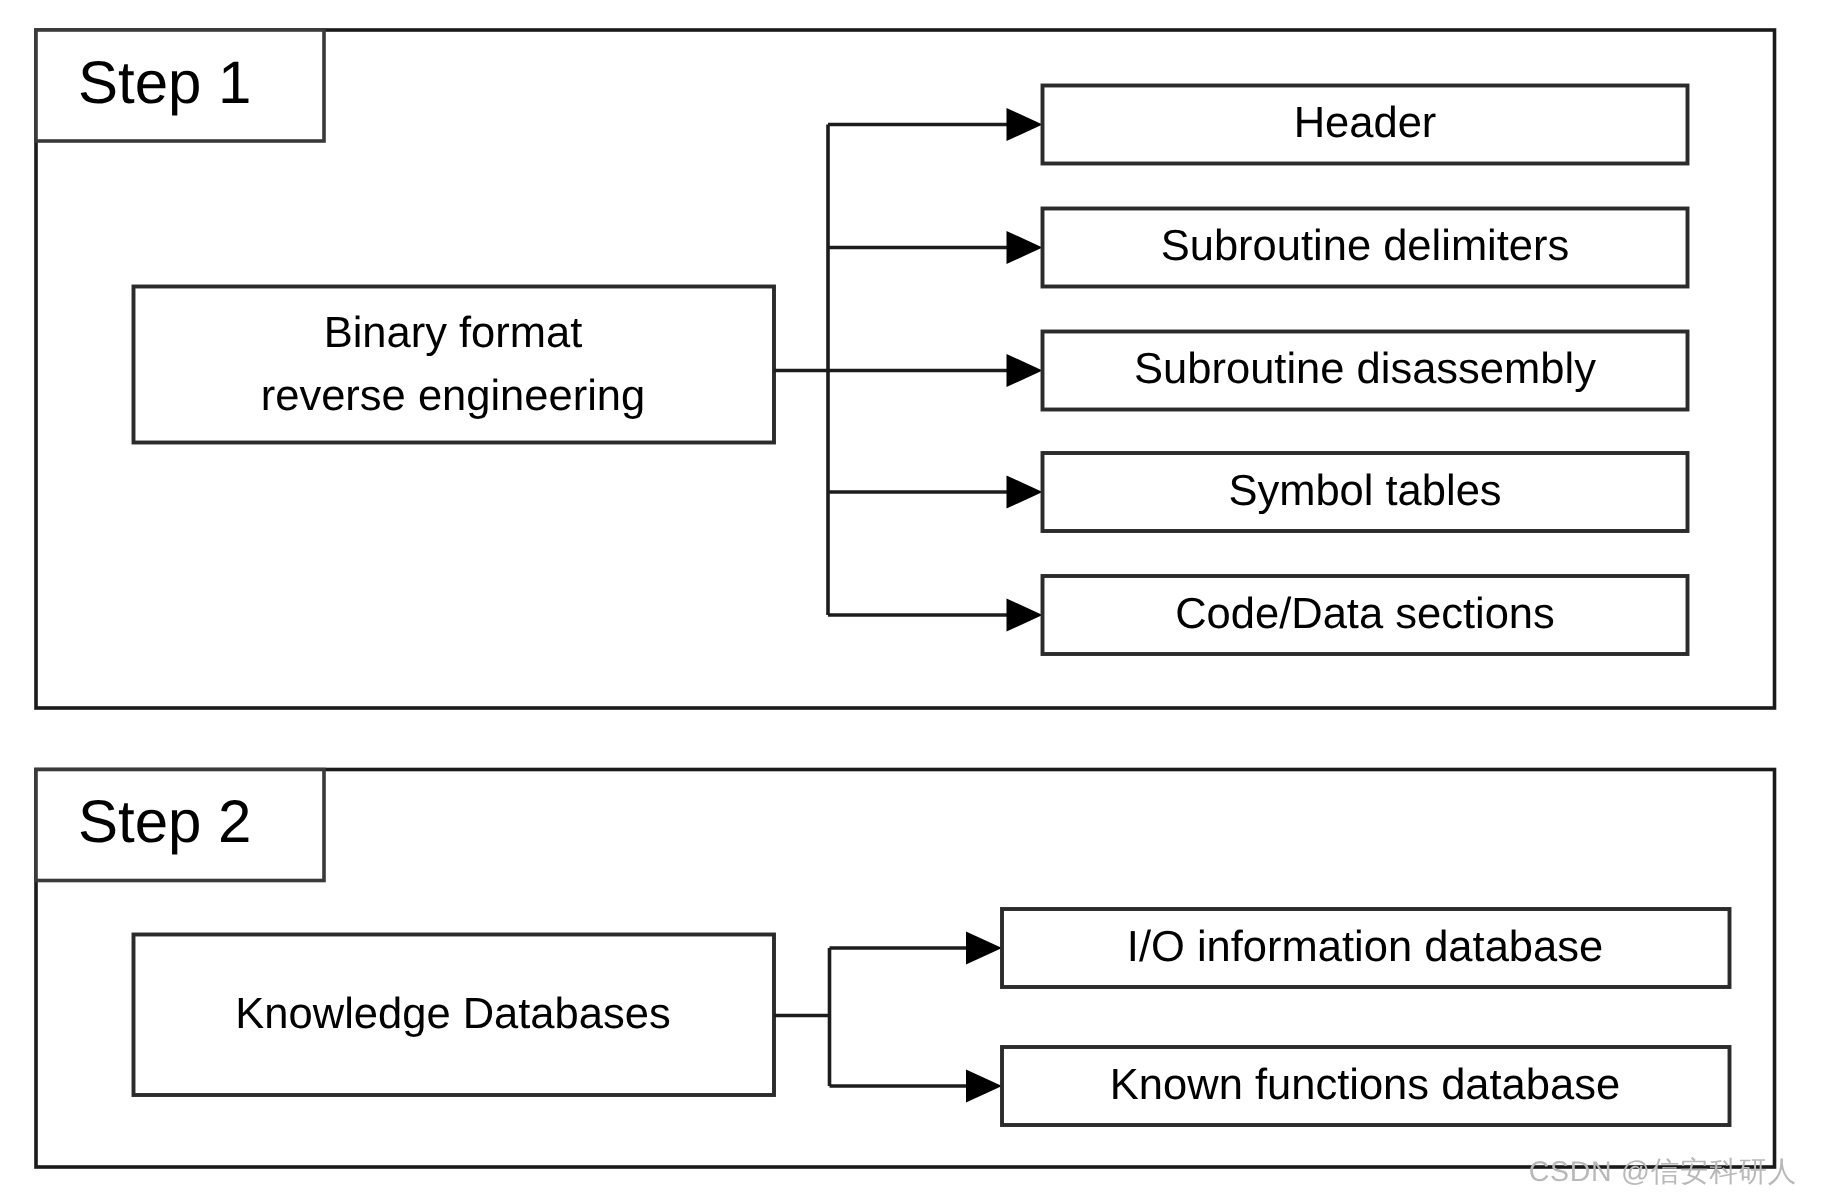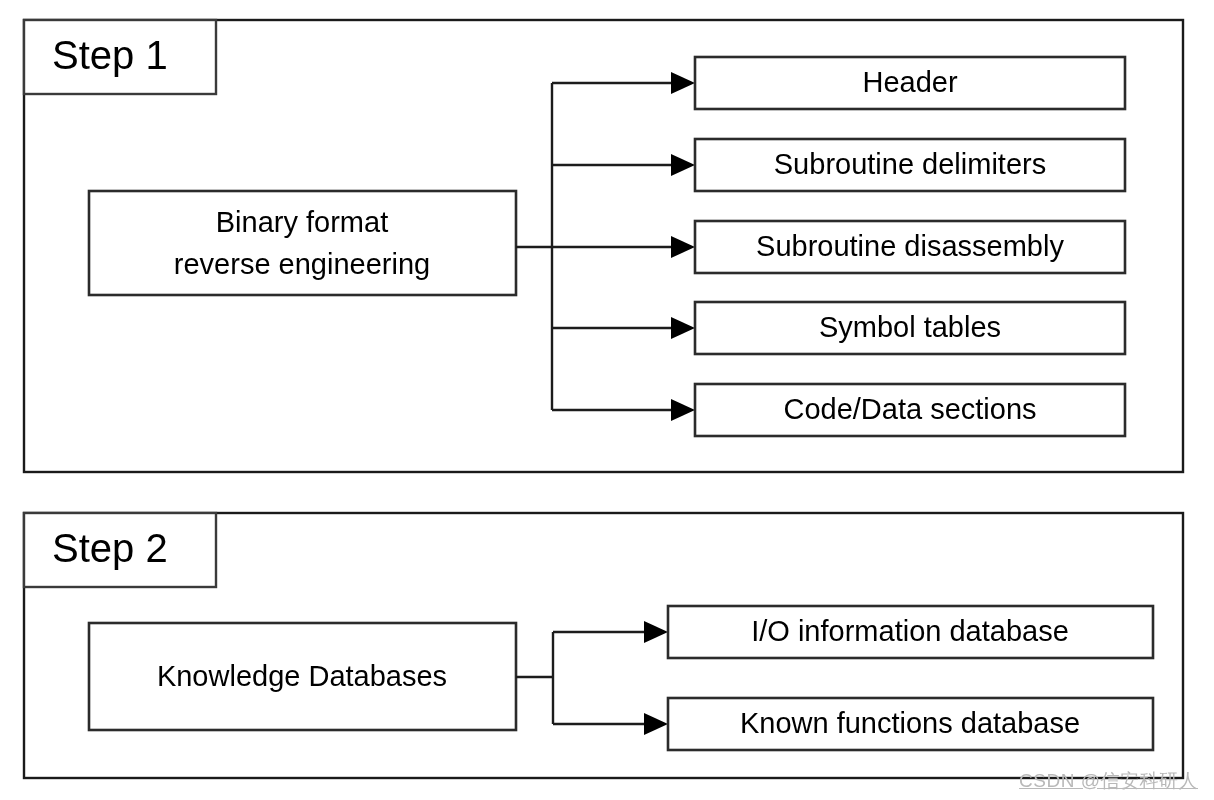--- a/index.html
+++ b/index.html
@@ -68,21 +68,20 @@
   .watermark {
     position: absolute;
     right: 14px;
     bottom: 6px;
     font-family: "Liberation Sans", sans-serif;
     font-size: 19px;
     color: #b9b9b9;
     letter-spacing: 0.5px;
     white-space: nowrap;
     user-select: none;
-    text-decoration: underline;
   }
 </style>
 </head>
 <body>
 
 <div id="canvas">
 
   <svg id="diagram-svg" viewBox="0 0 1214 800">
 
     <g>

